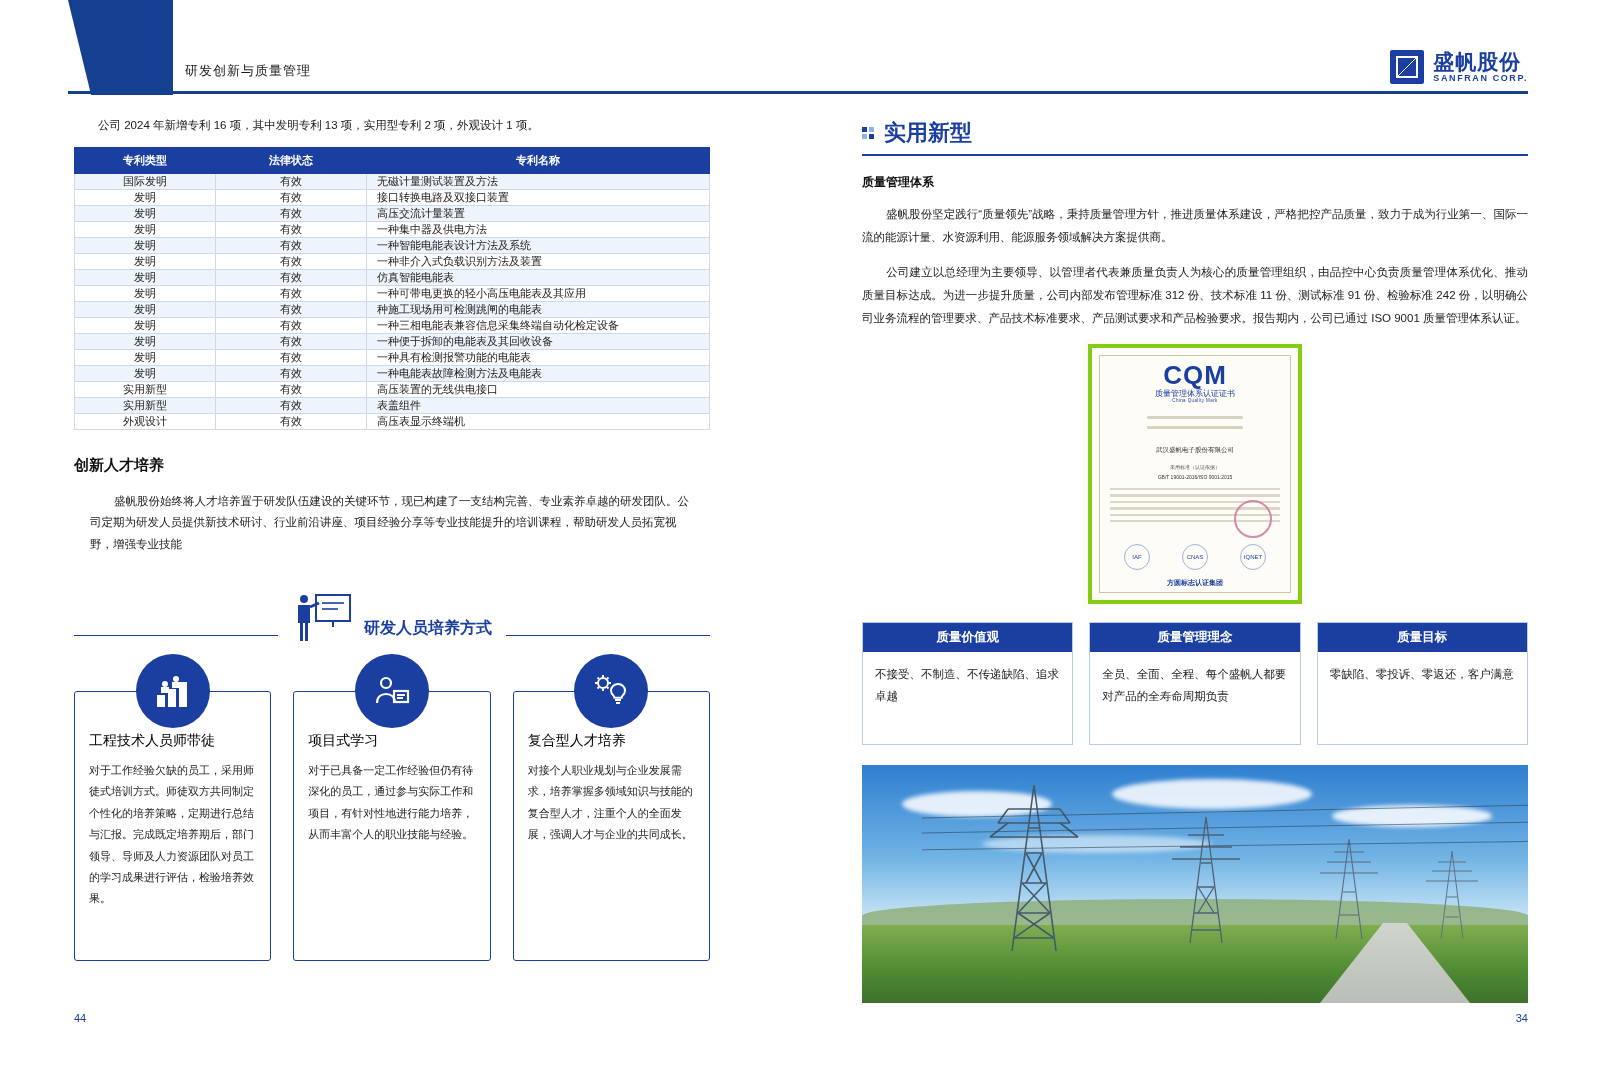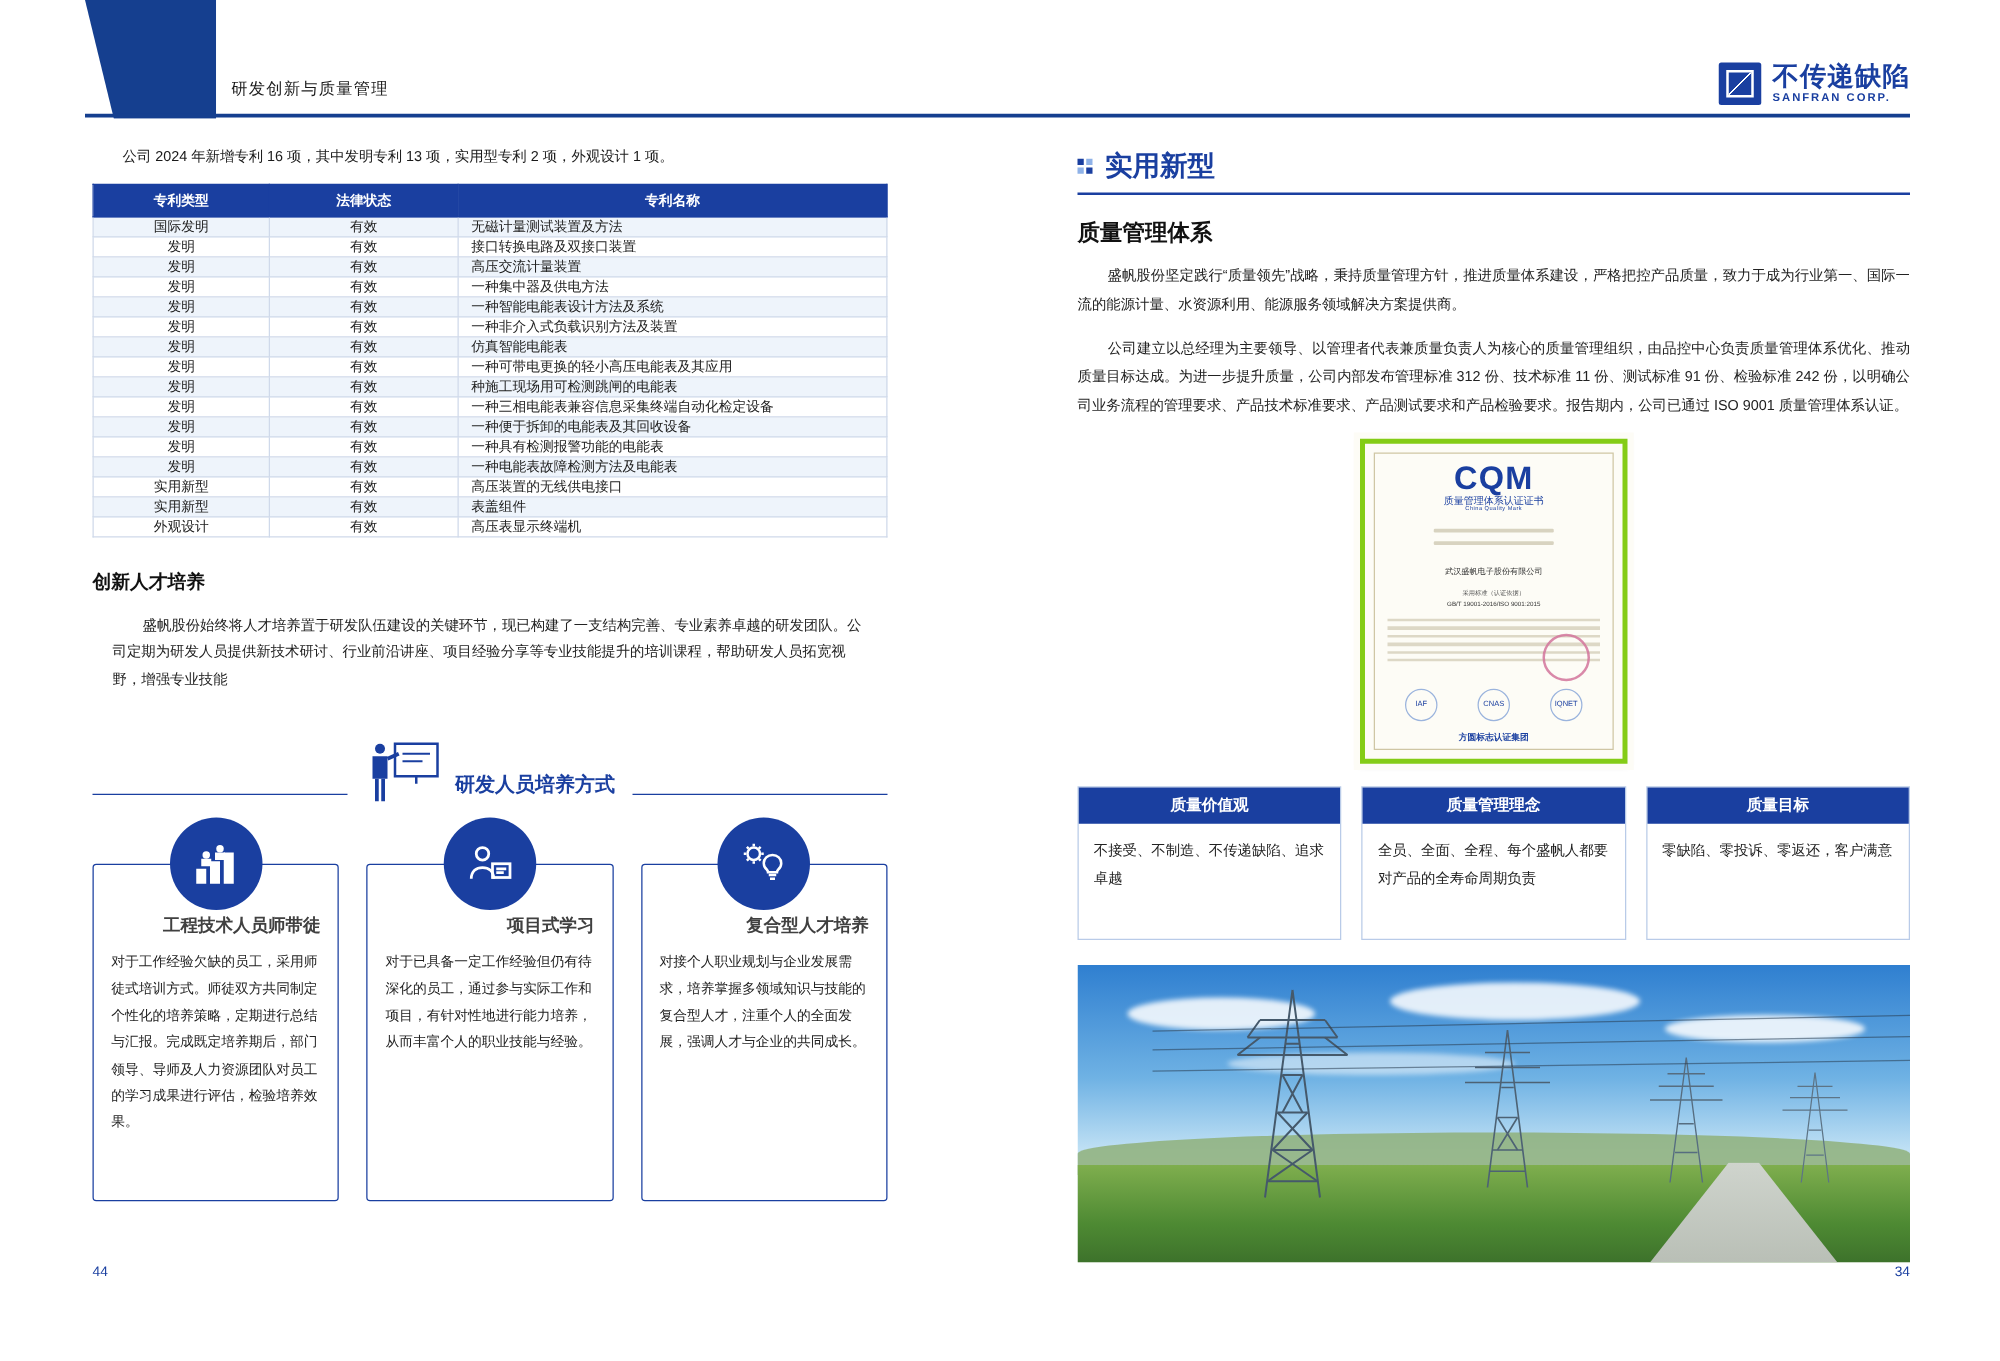--- a/index.html
+++ b/index.html
@@ -74,35 +74,35 @@
   .banner-title{font-size:16px;font-weight:bold;color:#1a3fa0;padding-bottom:4px;}
 
   .cards{display:flex;gap:22px;margin-top:40px;}
   .card{width:196px;border:1px solid #1a3fa0;border-radius:3px;padding:40px 14px 16px 14px;
         position:relative;min-height:212px;}
   .card .circ{
     position:absolute;left:50%;transform:translateX(-50%);top:-38px;
     width:74px;height:74px;border-radius:50%;background:#1a3fa0;
     display:flex;align-items:center;justify-content:center;
   }
-  .card-title{text-align:right;font-size:14px;font-weight:bold;color:#404040;margin-bottom:10px;}
+  .card-title{text-align:left;font-size:14px;font-weight:normal;color:#000000;margin-bottom:10px;}
   .card-body{font-size:11px;line-height:1.95;color:#222;}
 
   .pgnum-l{position:absolute;left:74px;top:1012px;font-size:11px;color:#1a3fa0;}
   .pgnum-r{position:absolute;right:72px;top:1012px;font-size:11px;color:#1a3fa0;}
 
   
   .rcol{position:absolute;left:862px;top:118px;width:666px;}
   .rsec-title{display:flex;align-items:center;gap:10px;margin-bottom:6px;}
   .rsec-dots{display:grid;grid-template-columns:5px 5px;grid-gap:2px;}
   .rsec-dots i{width:5px;height:5px;background:#1a3fa0;display:block;}
   .rsec-dots i.pale{background:#8fb2e8;}
   .rsec-h{font-size:22px;font-weight:bold;color:#1a3fa0;}
   .rsec-rule{width:666px;height:2px;background:#1a3fa0;margin-top:2px;margin-bottom:18px;}
-  .sub-h{font-size:18px;font-weight:bold;color:#111;margin:6px 0 12px 0;}
+  .sub-h{font-size:12px;font-weight:bold;color:#111;margin:6px 0 12px 0;}
   .rpara{font-size:11.5px;line-height:2.0;color:#222;text-align:justify;margin-bottom:12px;}
   .rpara .ind{display:inline-block;width:24px;}
 
   .cert-wrap{display:flex;justify-content:center;margin:14px 0 18px 0;}
   .cert{
     width:206px;height:252px;background:#fdfcf6;border:4px solid #84cc16;
     box-shadow:0 0 0 5px #fdfcf6, 0 1px 5px rgba(0,0,0,.25);
     position:relative;overflow:hidden;
   }
   .cert-inner{position:absolute;inset:7px;border:1px solid #cfc6a4;}
@@ -165,21 +165,21 @@
     </svg>
   </div>
   <div class="hdr-line"></div>
   <div class="hdr-title">研发创新与质量管理</div>
 
   <div class="logo">
     <div class="logo-mark">
         <span></span>
       </div>
     <div>
-      <div class="logo-txt-cn">不传递缺陷</div>
+      <div class="logo-txt-cn">盛帆股份</div>
       <div class="logo-txt-en">SANFRAN CORP.</div>
     </div>
   </div>
 
   <div class="lcol">
 
     <p class="lead-para">公司 2024 年新增专利 16 项，其中发明专利 13 项，实用型专利 2 项，外观设计 1 项。</p>
 
     <table class="pat">
       <thead>

